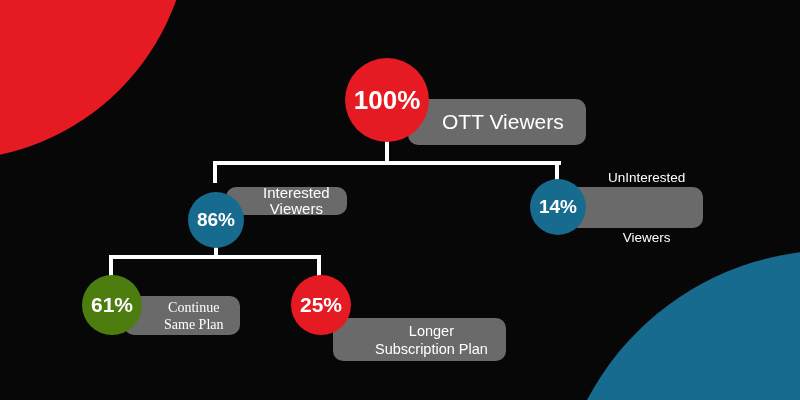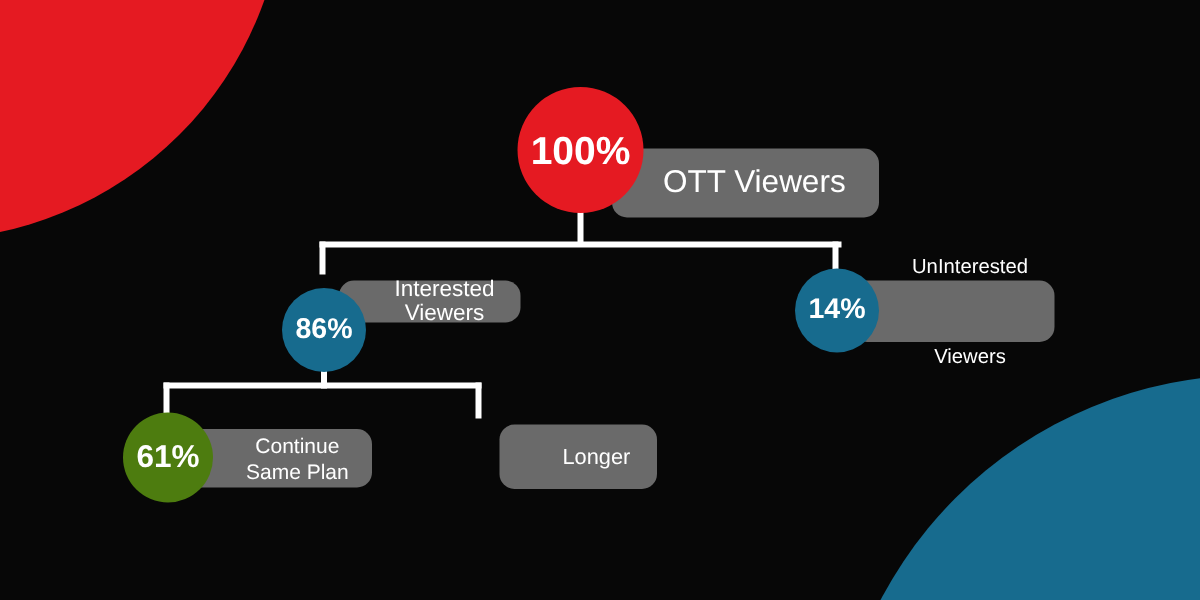--- a/index.html
+++ b/index.html
@@ -27,21 +27,21 @@
   .circle-root { left:345px; top:58px;  width:84px; height:84px; font-size:26px;text-align:right; }
   .label-root  { left:408px; top:75px;  height:46px; padding:0 22px 0 34px; font-size:21px; flex-direction:row;margin-top:24px; }
 
   .circle-interested { left:188px; top:192px; width:56px; height:56px; font-size:19px; }
   .label-interested  { left:226px; top:187px; height:28px; padding:0 17px 0 37px; font-size:15px; line-height:16px; }
 
   .circle-uninterested { left:530px; top:179px; width:56px; height:56px; font-size:19px; }
   .label-uninterested  { left:568px; top:187px; height:41px; padding:0 18px 0 40px; font-size:13.5px; line-height:16px; }
 
   .circle-continue { left:82px; top:275px; width:60px; height:60px; font-size:21px; }
-  .label-continue  { left:124px; top:286px; height:39px; padding:0 16px 0 40px; font-size:14px; line-height:17px; }
+  .label-continue  { left:124px; top:296px; height:39px; padding:0 16px 0 40px; font-size:14px; line-height:17px;font-family:Liberation Serif, serif; }
 
   .circle-longer { left:291px; top:275px; width:60px; height:60px; font-size:21px; }
   .label-longer  { left:333px; top:283px; height:43px; padding:0 18px 0 42px; font-size:14.5px; line-height:18px; }
 
   .v-root     { left:385px; top:138px; width:4px;   height:26px; }
   .h-level1   { left:213px; top:161px; width:348px; height:4px;  }
   .v-l1-left  { left:213px; top:161px; width:4px;   height:22px; }
   .v-l1-right { left:555px; top:161px; width:4px;   height:22px; }
   .v-86       { left:214px; top:232px; width:4px;   height:27px; }
   .h-level2   { left:109px; top:255px; width:212px; height:4px;  }
@@ -89,17 +89,21 @@
   </div>
 
   <div class="node-label label-continue" style="background-color: rgb(106, 106, 106);">
     <span>Continue</span>
     <span>Same Plan</span>
   </div>
   <div class="node-circle circle-continue" style="background-color: #4d7c0f;">
     <span>61%</span>
   </div>
 
-  <div class="node-label label-longer" style="background-color: rgb(106, 106, 106);">
+  <div class="node-label label-longer" style="background-color: rgb(106, 106, 106); margin-top: 35px;">
     <span>Longer</span>
+    <span>Subscription Plan</span>
+  </div>
+  <div class="node-circle circle-longer" style="background-color: rgb(229, 26, 34);">
+    <span>25%</span>
   </div>
 
 </div>
 
 </body></html>

